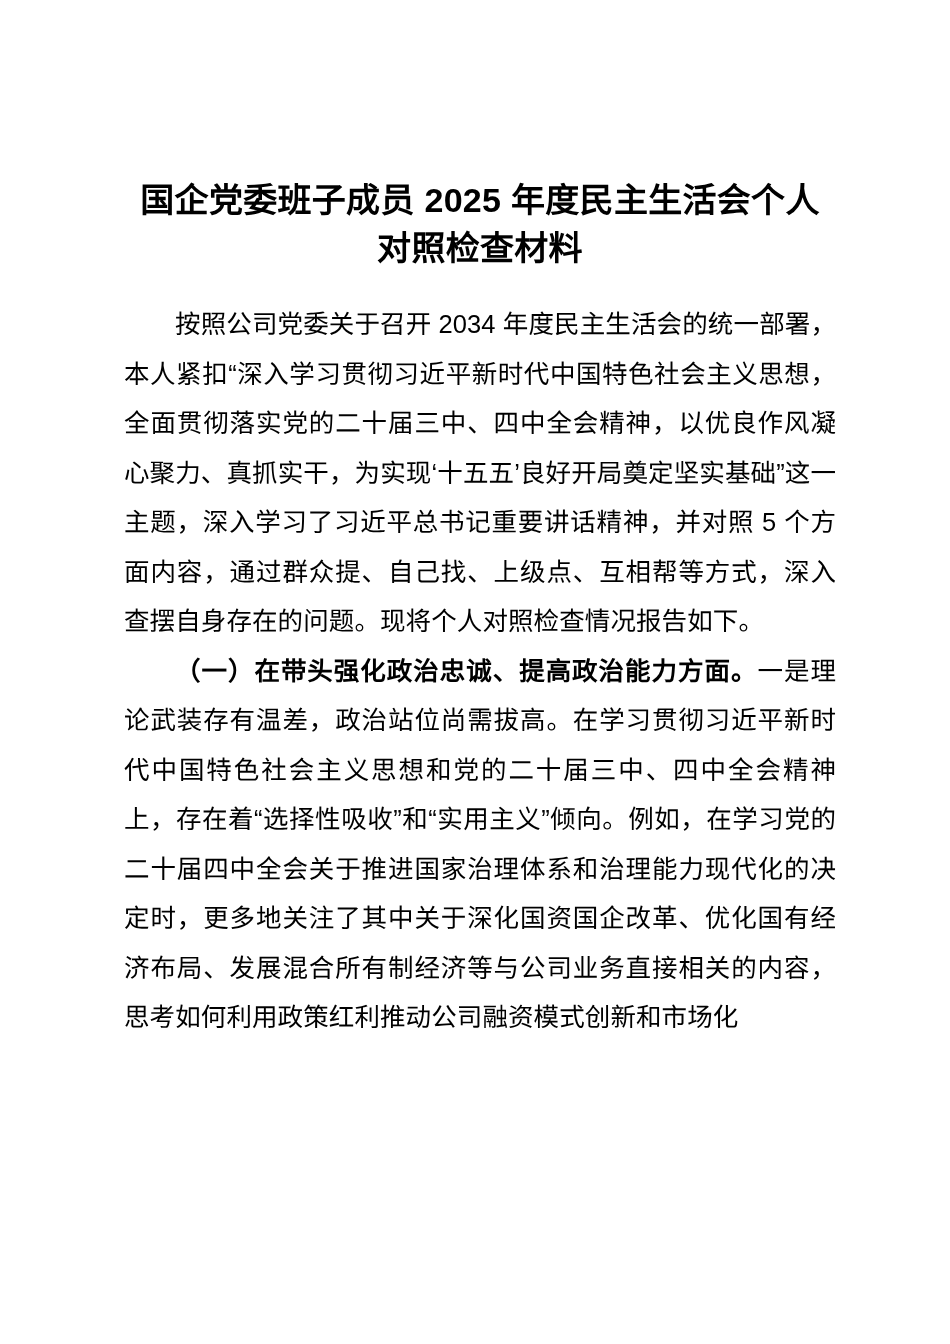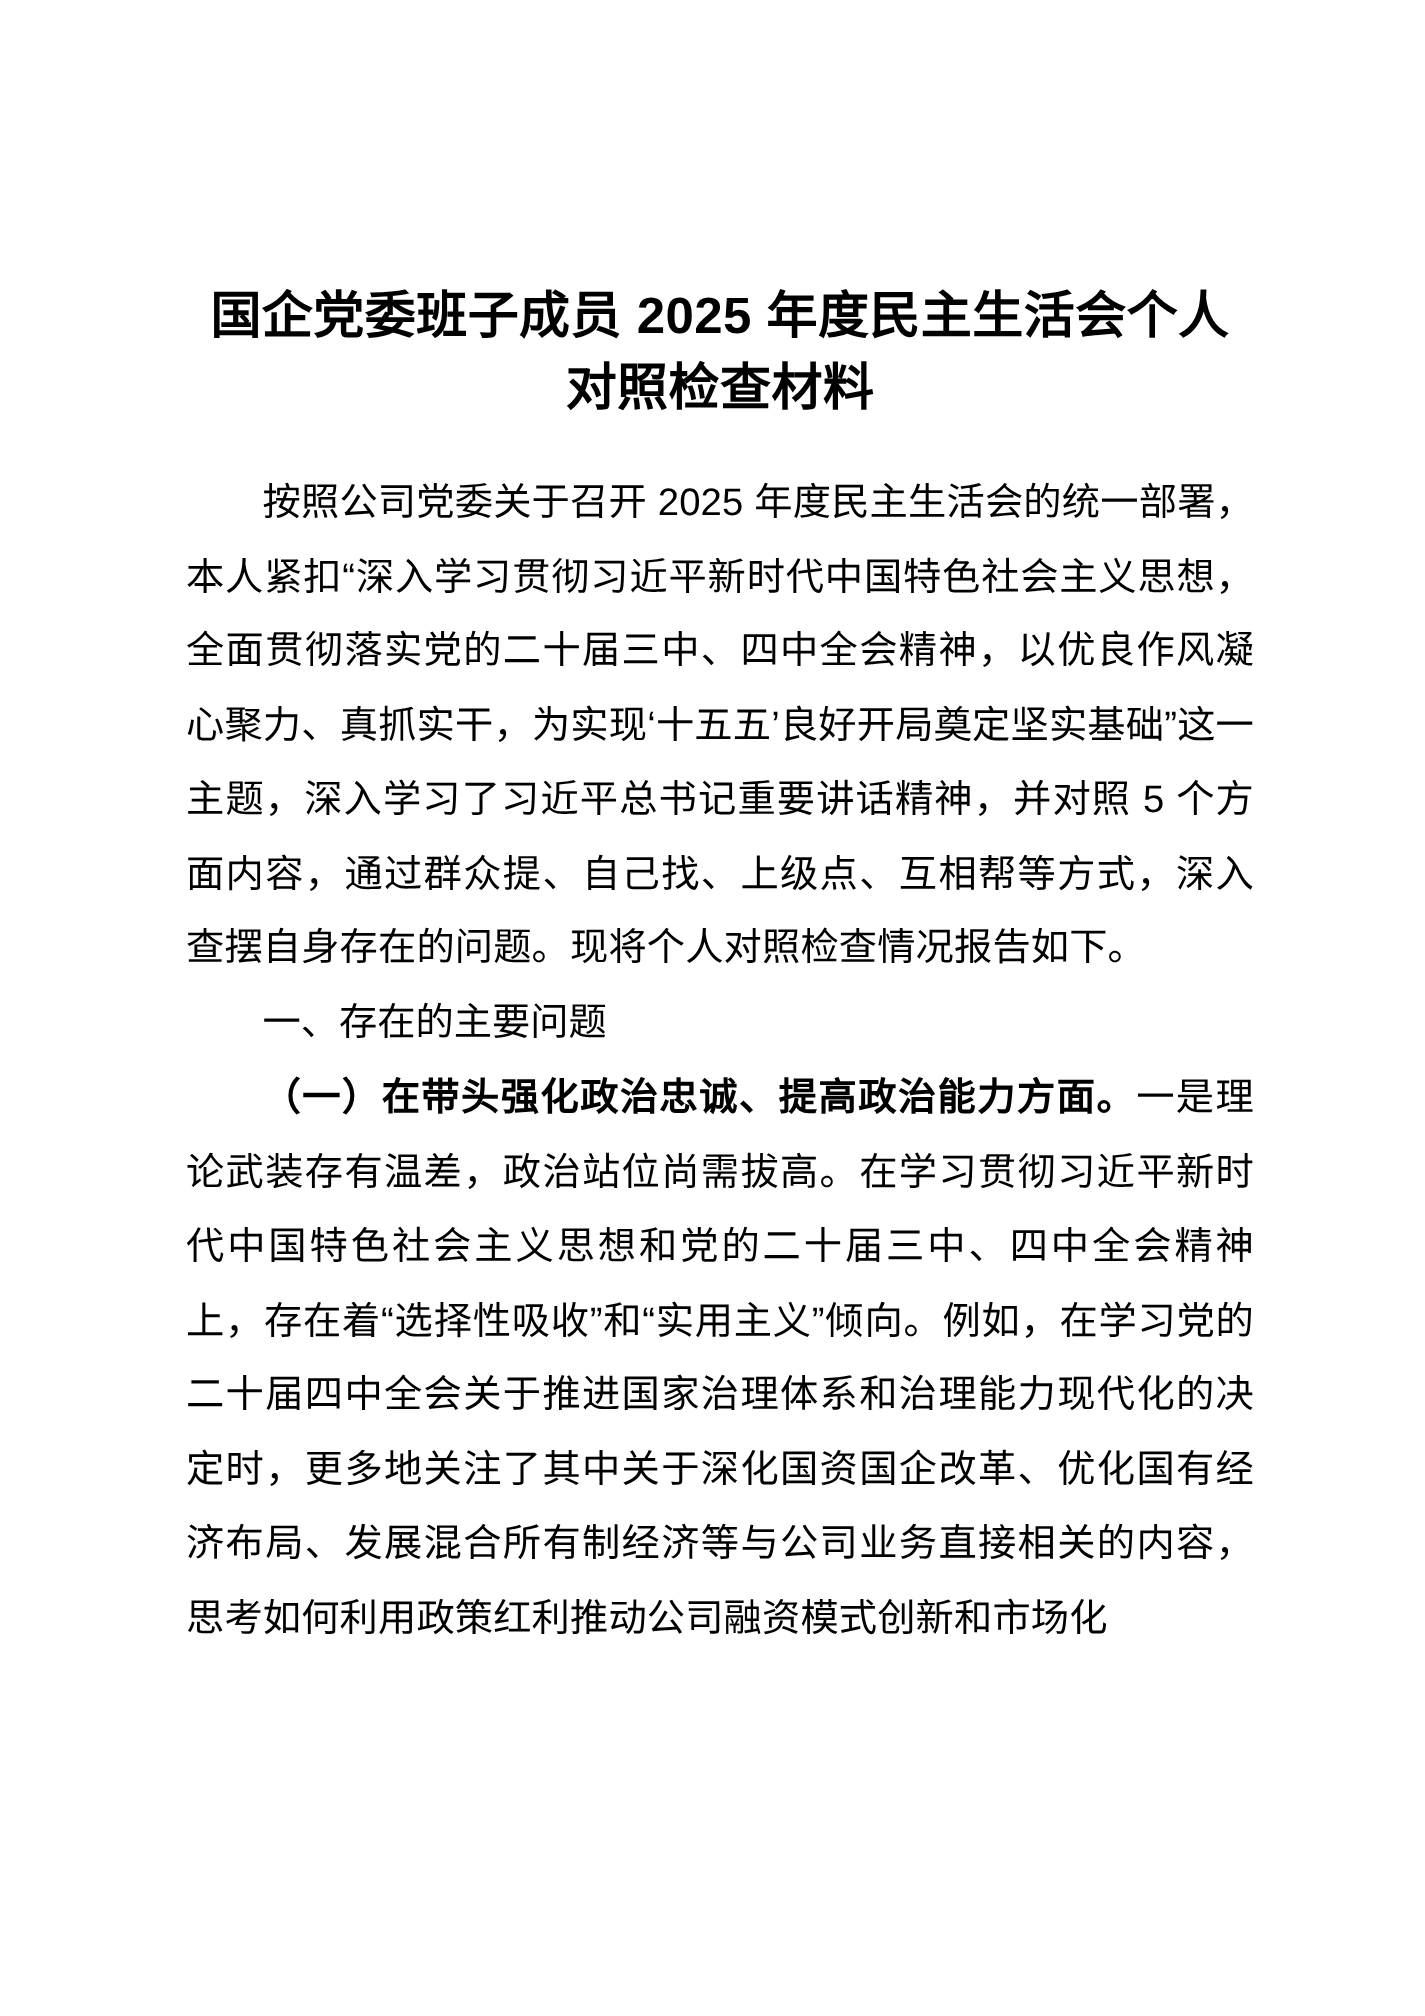--- a/index.html
+++ b/index.html
@@ -6,21 +6,21 @@
   html, body {
     margin: 0;
     padding: 0;
     background: #ffffff;
   }
   .page {
     position: relative;
     width: 950px;
     height: 1108px;
     background: #ffffff;
-    margin: 11px auto;
+    margin: 0 auto;
     overflow: hidden;
     box-sizing: border-box;
     font-family: "Liberation Sans", "DejaVu Sans", sans-serif;
     color: #000000;
     -webkit-font-smoothing: antialiased;
   }
   .content {
     position: absolute;
     left: 124px;
     top: 0;
@@ -70,22 +70,21 @@
 </head>
 <body>
 
 <div class="page">
   <div class="content">
 
     <h1 class="doc-title">
       <span>国企党委班子成员 2025 年度民主生活会个人</span><wbr><span>对照检查材料</span>
     </h1>
 
-    <p class="para first">按照公司党委关于召开 2025 年度民主生活会的统一部署，本人紧扣“深入学习贯彻习近平新时代中国特色社会主义思想，全面贯彻落实党的二十届三中、四中全会精神，以优良作风凝心聚力、真抓实干，为实现‘十五五’良好开局奠定坚实基础”这一主题，深入学习了习近平总书记重要讲话精神，并对照 5 个方面内容，通过群众提、自己找、上级点、互相帮等方式，深入查摆自身存在的问题。现将个人对照检查情况报告如下。</p>
+    <p class="para first">按照公司党委关于召开 2034 年度民主生活会的统一部署，本人紧扣“深入学习贯彻习近平新时代中国特色社会主义思想，全面贯彻落实党的二十届三中、四中全会精神，以优良作风凝心聚力、真抓实干，为实现‘十五五’良好开局奠定坚实基础”这一主题，深入学习了习近平总书记重要讲话精神，并对照 5 个方面内容，通过群众提、自己找、上级点、互相帮等方式，深入查摆自身存在的问题。现将个人对照检查情况报告如下。</p>
 
-    <p class="section-heading">一、存在的主要问题</p>
 
     <p class="para">
       <span class="bold">（一）在带头强化政治忠诚、提高政治能力方面。</span><span>一是理论武装存有温差，政治站位尚需拔高。在学习贯彻习近平新时代中国特色社会主义思想和党的二十届三中、四中全会精神上，存在着“选择性吸收”和“实用主义”倾向。例如，在学习党的二十届四中全会关于推进国家治理体系和治理能力现代化的决定时，更多地关注了其中关于深化国资国企改革、优化国有经济布局、发展混合所有制经济等与公司业务直接相关的内容，思考如何利用政策红利推动公司融资模式创新和市场化</span>
     </p>
 
   </div>
 </div>
 
 </body></html>

